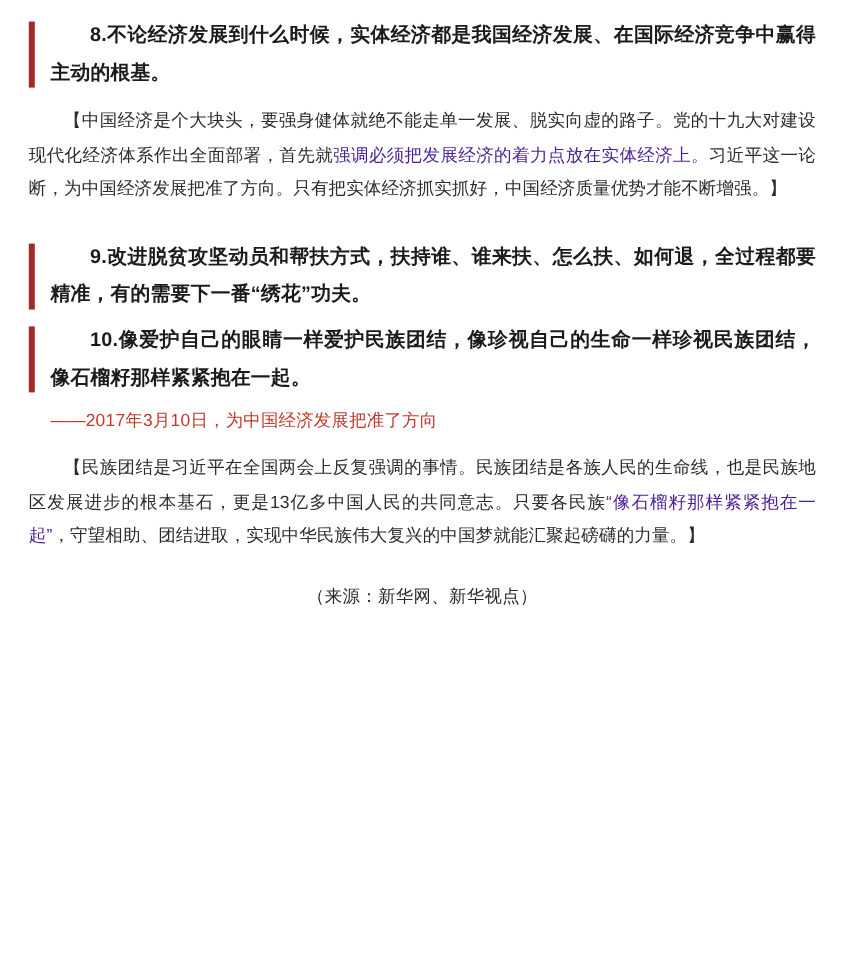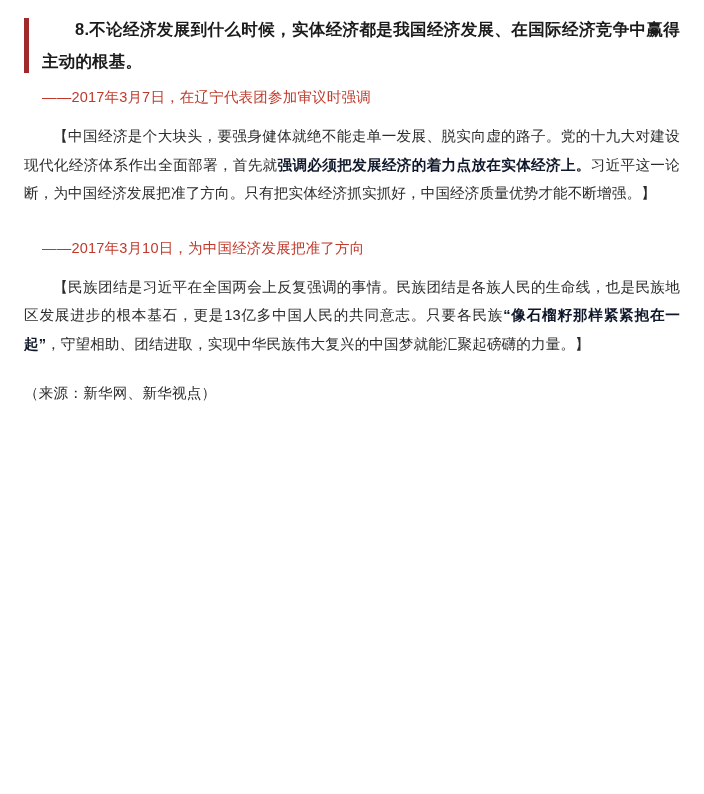--- a/index.html
+++ b/index.html
@@ -62,57 +62,62 @@
   .commentary {
     font-size: 14.6px;
     line-height: 1.95;
     color: #2b2b2b;
     text-align: justify;
     text-indent: 2em;
     margin: 10px 0 26px 0;
     letter-spacing: 0.1px;
   }
   .commentary b {
-    font-weight: bold;
-    color: #0f172a;
+    font-weight: normal;
+    color: #4c1d95;
   }
   .commentary .em-italic {
     font-weight: bold;
     font-style: italic;
     color: #111111;
   }
 
   
   .footer-source {
-    text-align: left;
+    text-align: center;
     font-size: 14.5px;
     color: #2b2b2b;
     margin: 26px 0 6px 0;
     letter-spacing: 0.3px;
   }
 </style>
 </head>
 <body>
 
 <div class="page">
 
   <div class="item">
     <div class="headline">
       <div class="headline-text">8.不论经济发展到什么时候，实体经济都是我国经济发展、在国际经济竞争中赢得主动的根基。</div>
     </div>
-    <div class="source">——2017年3月7日，在辽宁代表团参加审议时强调</div>
     <div class="commentary">
       <span>【中国经济是个大块头，要强身健体就绝不能走单一发展、脱实向虚的路子。党的十九大对建设现代化经济体系作出全面部署，首先就</span><b>强调必须把发展经济的着力点放在实体经济上。</b><span>习近平这一论断，为中国经济发展把准了方向。只有把实体经济抓实抓好，中国经济质量优势才能不断增强。】</span>
     </div>
   </div>
 
   <div class="item">
+    <div class="headline">
+      <div class="headline-text">9.改进脱贫攻坚动员和帮扶方式，扶持谁、谁来扶、怎么扶、如何退，全过程都要精准，有的需要下一番“绣花”功夫。</div>
+    </div>
   </div>
 
   <div class="item">
+    <div class="headline">
+      <div class="headline-text">10.像爱护自己的眼睛一样爱护民族团结，像珍视自己的生命一样珍视民族团结，像石榴籽那样紧紧抱在一起。</div>
+    </div>
     <div class="source">——2017年3月10日，为中国经济发展把准了方向</div>
     <div class="commentary">
       <span>【民族团结是习近平在全国两会上反复强调的事情。民族团结是各族人民的生命线，也是民族地区发展进步的根本基石，更是13亿多中国人民的共同意志。只要各民族</span><b>“像石榴籽那样紧紧抱在一起”</b><span>，守望相助、团结进取，实现中华民族伟大复兴的中国梦就能汇聚起磅礴的力量。】</span>
     </div>
   </div>
 
   <div class="footer-source">（来源：新华网、新华视点）</div>
 
 </div>
 

